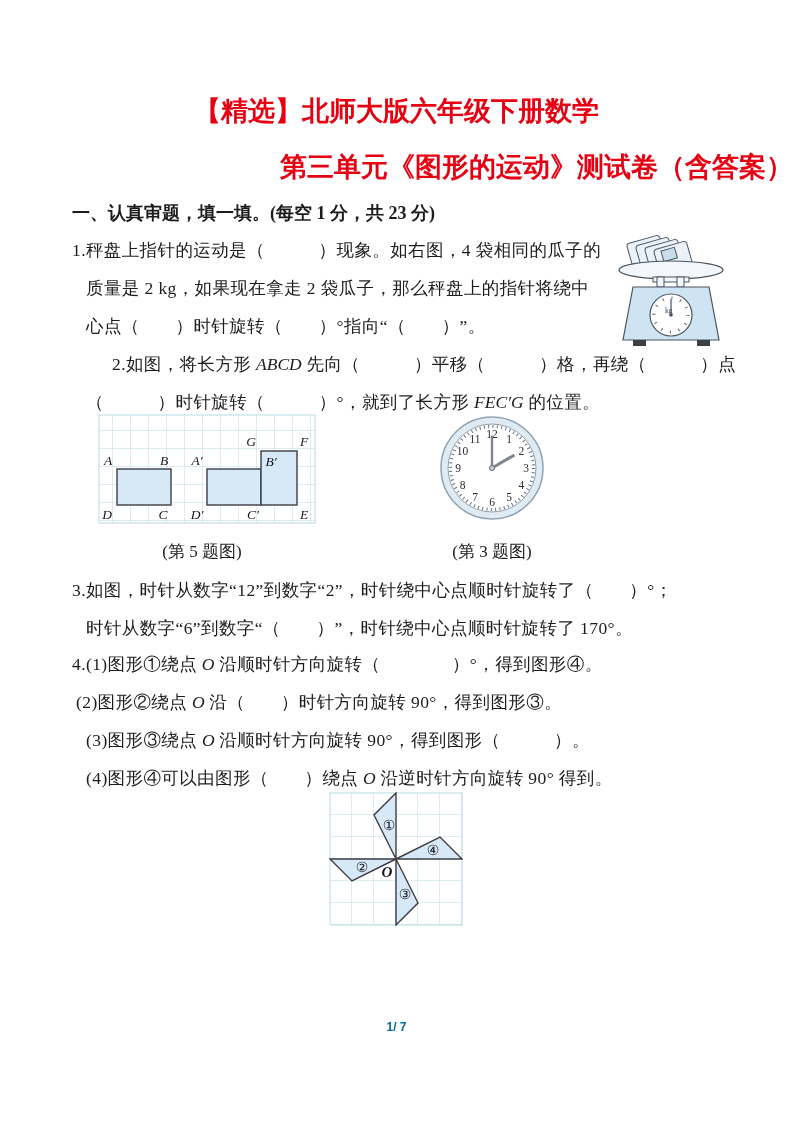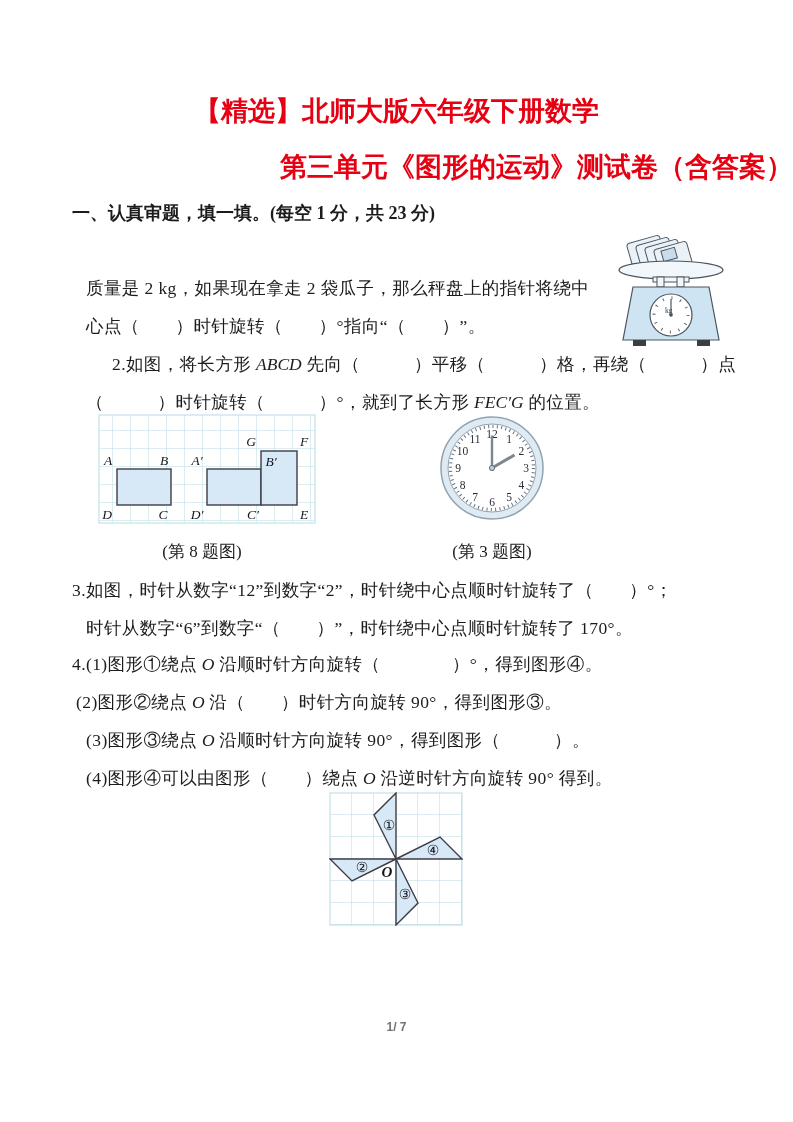--- a/index.html
+++ b/index.html
@@ -8,37 +8,38 @@
   .title{position:absolute;left:0;width:793px;text-align:center;font-size:27px;font-weight:700;
          color:#e60012;white-space:nowrap;}
   .t1{top:93px;}
   .t2{top:149px;text-align:right;}
   .heading{position:absolute;left:72px;top:201px;font-size:18px;font-weight:700;white-space:nowrap;}
   .line{position:absolute;font-size:17.5px;white-space:nowrap;letter-spacing:.4px;font-weight:500;}
   .it{font-style:italic;letter-spacing:0;}
   .caption{position:absolute;font-size:17px;text-align:center;white-space:nowrap;font-weight:500;}
   .figure{position:absolute;}
   .footer{position:absolute;left:0;top:1020px;width:793px;text-align:center;
-          font-family:"Liberation Sans",sans-serif;font-size:12px;font-weight:700;color:#737373;}
+          font-family:"Liberation Sans",sans-serif;font-size:12px;font-weight:700;color:#0369a1;}
   svg text.glabel{font-family:"Liberation Serif",serif;font-style:italic;font-size:13.5px;fill:#15151f;}
   svg text.clocknum{font-family:"Liberation Serif",serif;font-size:11.5px;fill:#2b2b33;}
   svg text.bladelabel{font-family:"Liberation Serif",serif;font-size:14px;fill:#15151f;}
   svg text.olabel{font-family:"Liberation Serif",serif;font-style:italic;font-weight:700;font-size:15px;fill:#15151f;}
   svg text.kg{font-family:"Liberation Serif",serif;font-size:7.5px;fill:#3a4550;}
 </style>
 </head>
 <body>
 
 <div class="page">
 
   <div class="title t1">【精选】北师大版六年级下册数学</div>
   <div class="title t2">第三单元《图形的运动》测试卷（含答案）</div>
 
   <div class="heading">一、认真审题，填一填。(每空 1 分，共 23 分)</div>
 
+  <div class="line" style="left:72px;top:238px;">1.秤盘上指针的运动是（　　　）现象。如右图，4 袋相同的瓜子的</div>
   <div class="line" style="left:86px;top:276px;">质量是 2 kg，如果现在拿走 2 袋瓜子，那么秤盘上的指针将绕中</div>
   <div class="line" style="left:86px;top:314px;text-align:center;">心点（　　）时针旋转（　　）°指向“（　　）”。</div>
 
   <svg class="figure" style="left:609px;top:233px;" width="126" height="114" viewBox="0 0 126 114">
     <g stroke="#4a5560" stroke-width="1" fill="#eaf2f8">
       <rect x="20" y="6" width="34" height="24" rx="3" transform="rotate(-16 37 18)"></rect>
       <rect x="29" y="8" width="34" height="24" rx="3" transform="rotate(-16 46 20)"></rect>
       <rect x="38" y="10" width="34" height="24" rx="3" transform="rotate(-16 55 22)"></rect>
       <rect x="47" y="12" width="34" height="24" rx="3" transform="rotate(-16 64 24)"></rect>
       <rect x="54" y="15" width="14" height="11" fill="#c8dcea" transform="rotate(-16 64 24)"></rect>
@@ -97,21 +98,21 @@
     <text class="clocknum" text-anchor="middle" x="37" y="87.4">7</text>
     <text class="clocknum" text-anchor="middle" x="24.6" y="75">8</text>
     <text class="clocknum" text-anchor="middle" x="20" y="58">9</text>
     <text class="clocknum" text-anchor="middle" x="24.6" y="41">10</text>
     <text class="clocknum" text-anchor="middle" x="37" y="28.6">11</text>
     <line x1="54" y1="57" x2="54" y2="21.5" stroke="#7d868f" stroke-width="2.4"></line>
     <line x1="54" y1="54" x2="76.5" y2="41" stroke="#7d868f" stroke-width="3"></line>
     <circle cx="54" cy="54" r="2.6" fill="#c6ccd2" stroke="#66717d" stroke-width="1"></circle>
   </svg>
 
-  <div class="caption" style="left:94px;top:540px;width:216px;">(第 8 题图)</div>
+  <div class="caption" style="left:94px;top:540px;width:216px;">(第 5 题图)</div>
   <div class="caption" style="left:402px;top:540px;width:180px;">(第 3 题图)</div>
 
   <div class="line" style="left:72px;top:578px;">3.如图，时针从数字“12”到数字“2”，时针绕中心点顺时针旋转了（　　）°；</div>
   <div class="line" style="left:86px;top:616px;">时针从数字“6”到数字“（　　）”，时针绕中心点顺时针旋转了 170°。</div>
 
   <div class="line" style="left:72px;top:652px;"><span>4.(1)图形①绕点 </span><span class="it">O</span><span> 沿顺时针方向旋转（　　　　）°，得到图形④。</span></div>
   <div class="line" style="left:76px;top:690px;"><span>(2)图形②绕点 </span><span class="it">O</span><span> 沿（　　）时针方向旋转 90°，得到图形③。</span></div>
   <div class="line" style="left:86px;top:728px;"><span>(3)图形③绕点 </span><span class="it">O</span><span> 沿顺时针方向旋转 90°，得到图形（　　　）。</span></div>
   <div class="line" style="left:86px;top:766px;"><span>(4)图形④可以由图形（　　）绕点 </span><span class="it">O</span><span> 沿逆时针方向旋转 90° 得到。</span></div>
 

